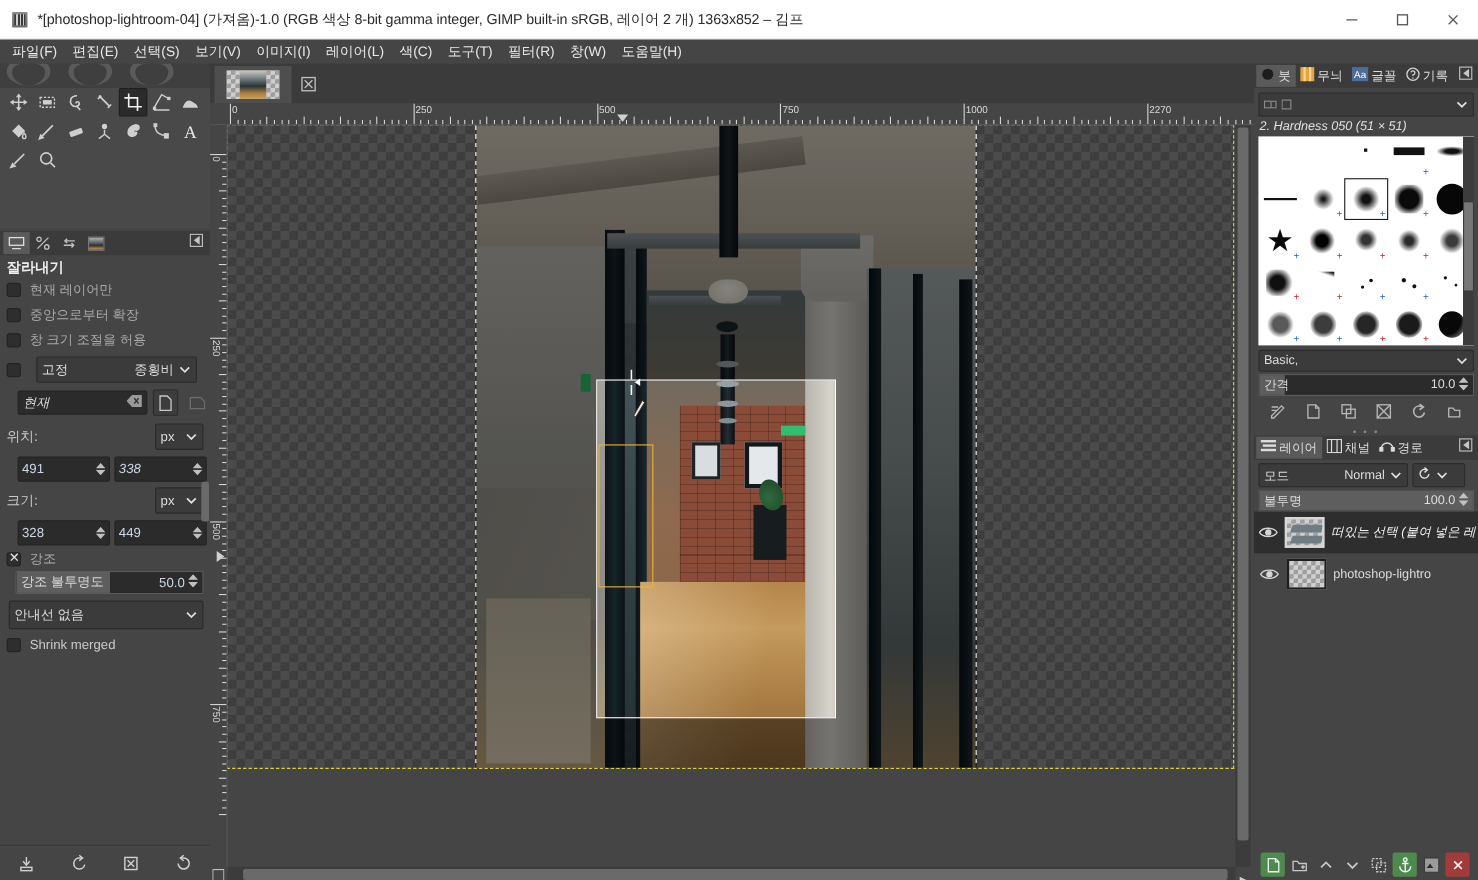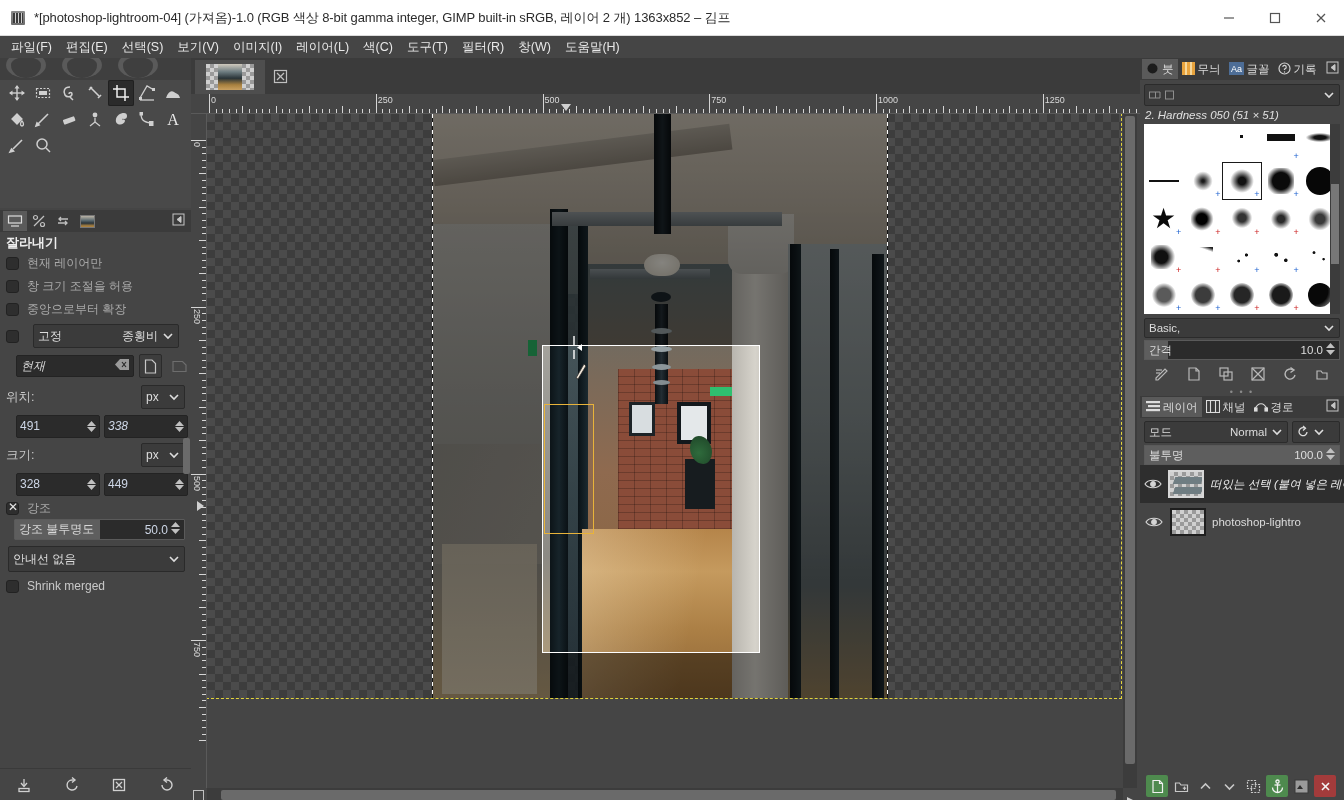--- a/index.html
+++ b/index.html
@@ -578,25 +578,25 @@
     <div class="opt-title">잘라내기</div>
 
     <div class="opt-body">
 
       <div class="opt-row">
         <span class="chk"></span>
         <span class="opt-label dim">현재 레이어만</span>
       </div>
       <div class="opt-row">
         <span class="chk"></span>
-        <span class="opt-label dim">창 크기 조절을 허용</span>
+        <span class="opt-label dim">중앙으로부터 확장</span>
       </div>
       <div class="opt-row">
         <span class="chk"></span>
-        <span class="opt-label dim">중앙으로부터 확장</span>
+        <span class="opt-label dim">창 크기 조절을 허용</span>
       </div>
 
       <div style="display:flex;align-items:center;height:30px;padding-left:6px;gap:6px;">
         <span class="chk"></span>
         <div class="combo" style="width:146px;">
           <span>고정</span>
           <span class="cv">종횡비</span>
           <svg class="chev" viewBox="0 0 12 12" fill="none" stroke="#ddd" stroke-width="1.6">
               <polyline points="2,4 6,8 10,4"></polyline>
             </svg>
@@ -910,21 +910,21 @@
       <div class="hmark" style="left: 791.72px; height: 4px;"></div>
       <div class="hmark" style="left: 798.39px; height: 4px;"></div>
       <div class="hmark" style="left: 805.06px; height: 4px;"></div>
       <div class="hmark" style="left: 811.73px; height: 4px;"></div>
       <div class="hmark" style="left: 818.4px; height: 7px;"></div>
       <div class="hmark" style="left: 825.07px; height: 4px;"></div>
       <div class="hmark" style="left: 831.74px; height: 4px;"></div>
       <div class="hmark" style="left: 838.41px; height: 4px;"></div>
       <div class="hmark" style="left: 845.08px; height: 4px;"></div>
       <div class="hmark" style="left: 851.75px; height: 19px;"></div>
-      <div class="hlabel" style="left: 853.75px;">1250</div>
+      <div class="hlabel" style="left: 853.75px;">2270</div>
       <div class="hmark" style="left: 858.42px; height: 4px;"></div>
       <div class="hmark" style="left: 865.09px; height: 4px;"></div>
       <div class="hmark" style="left: 871.76px; height: 4px;"></div>
       <div class="hmark" style="left: 878.43px; height: 4px;"></div>
       <div class="hmark" style="left: 885.1px; height: 7px;"></div>
       <div class="hmark" style="left: 891.77px; height: 4px;"></div>
       <div class="hmark" style="left: 898.44px; height: 4px;"></div>
       <div class="hmark" style="left: 905.11px; height: 4px;"></div>
       <div class="hmark" style="left: 911.78px; height: 4px;"></div>
       <div class="hmark" style="left: 918.45px; height: 7px;"></div>
@@ -1399,21 +1399,21 @@
       <span>경로</span>
     </div>
     <div class="dmenu">
       <svg width="13" height="13" viewBox="0 0 13 13" fill="none" stroke="#c6c6c6" stroke-width="1">
           <rect x="1" y="1" width="11" height="11"></rect>
           <polygon points="9,3.5 5,6.5 9,9.5" fill="#c6c6c6"></polygon>
         </svg>
     </div>
   </div>
 
-  <div style="display:flex;align-items:flex-end;gap:4px;margin:3px 4px 0 4px;">
+  <div style="display:flex;align-items:flex-end;gap:4px;margin:3px 12px 0 4px;">
     <div class="rsel" style="margin:0;flex:1;height:22px;">
       <span>모드</span>
       <span style="margin-left:auto;margin-right:4px;">Normal</span>
       <svg width="12" height="12" viewBox="0 0 12 12" fill="none" stroke="#ddd" stroke-width="1.6">
           <polyline points="2,4 6,8 10,4"></polyline>
         </svg>
     </div>
     <div class="rsel" style="margin:0;width:48px;height:22px;gap:3px;">
       <span><svg width="13" height="13" viewBox="0 0 13 13" fill="none" stroke="#ddd" stroke-width="1.3">
             <path d="M10 7 A4 4 0 1 1 8 3.2"></path>

